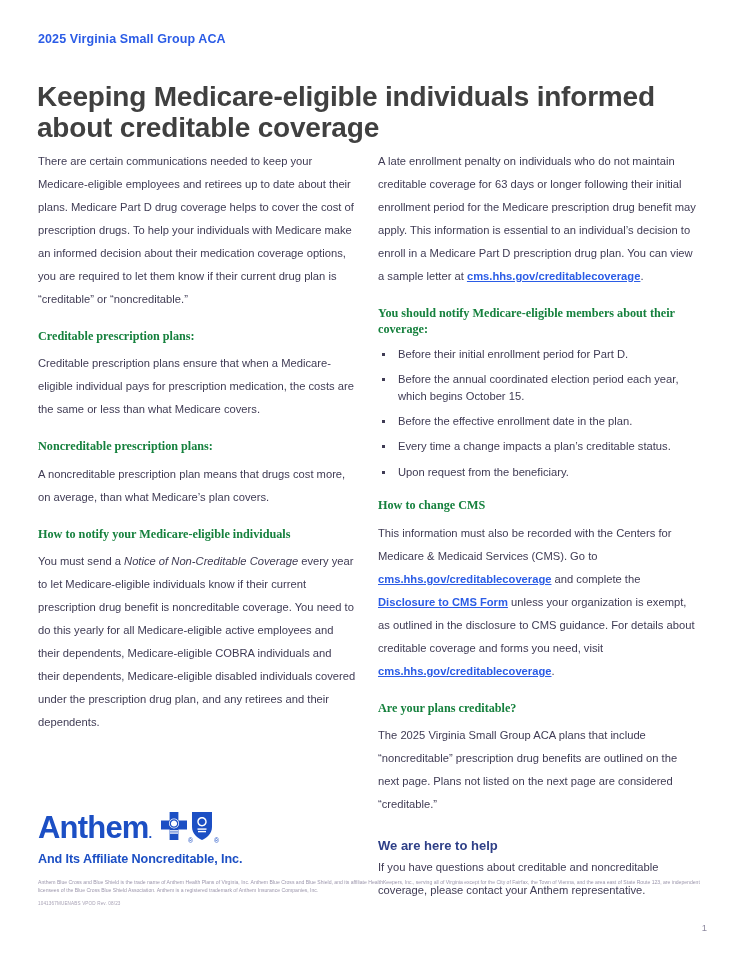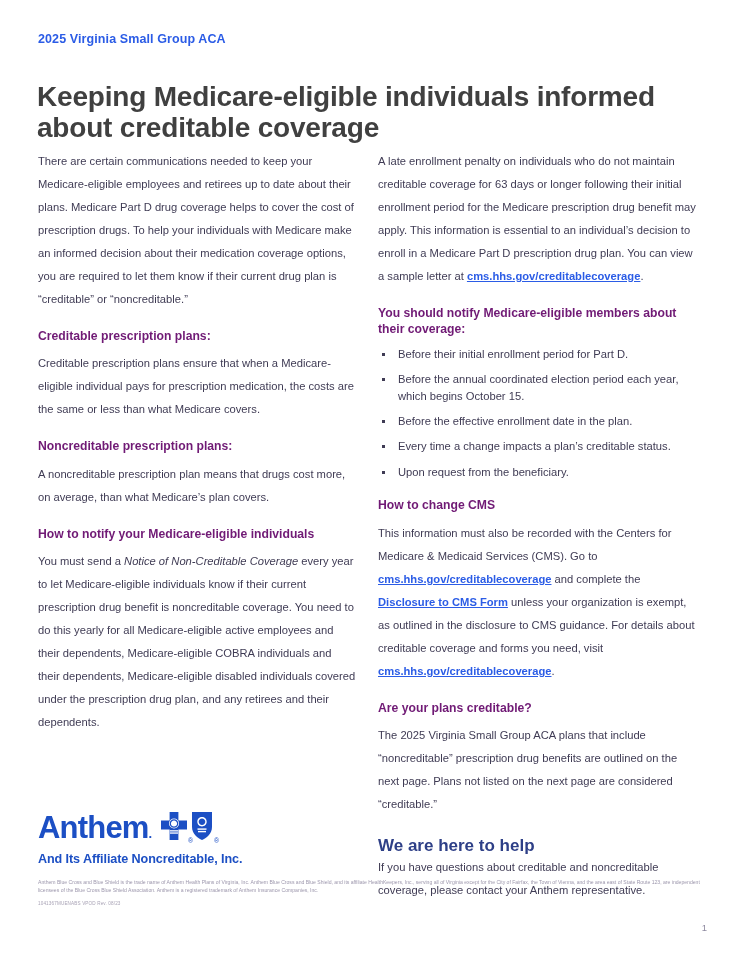--- a/index.html
+++ b/index.html
@@ -60,26 +60,27 @@
     line-height: 23px;
     color: #3F3B54;
     margin-bottom: 13px;
     text-align: left;
   }
   .body-text.tight { margin-bottom: 0; }
   .sub-head {
     font-size: 12.2px;
     line-height: 16.4px;
     font-weight: bold;
-    color: #701a75;
+    color: #15803d;
     margin-top: 17px;
     margin-bottom: 8px;
+    font-family: Liberation Serif, serif;
   }
   .sub-head-dark {
-    font-size: 17px;
+    font-size: 13px;
     line-height: 16.4px;
     font-weight: bold;
     color: #2E3F87;
     margin-top: 22px;
     margin-bottom: 2px;
   }
   .ital { font-style: italic; }
 
   a.doclink, .doclink {
     color: #2B5CE6;

